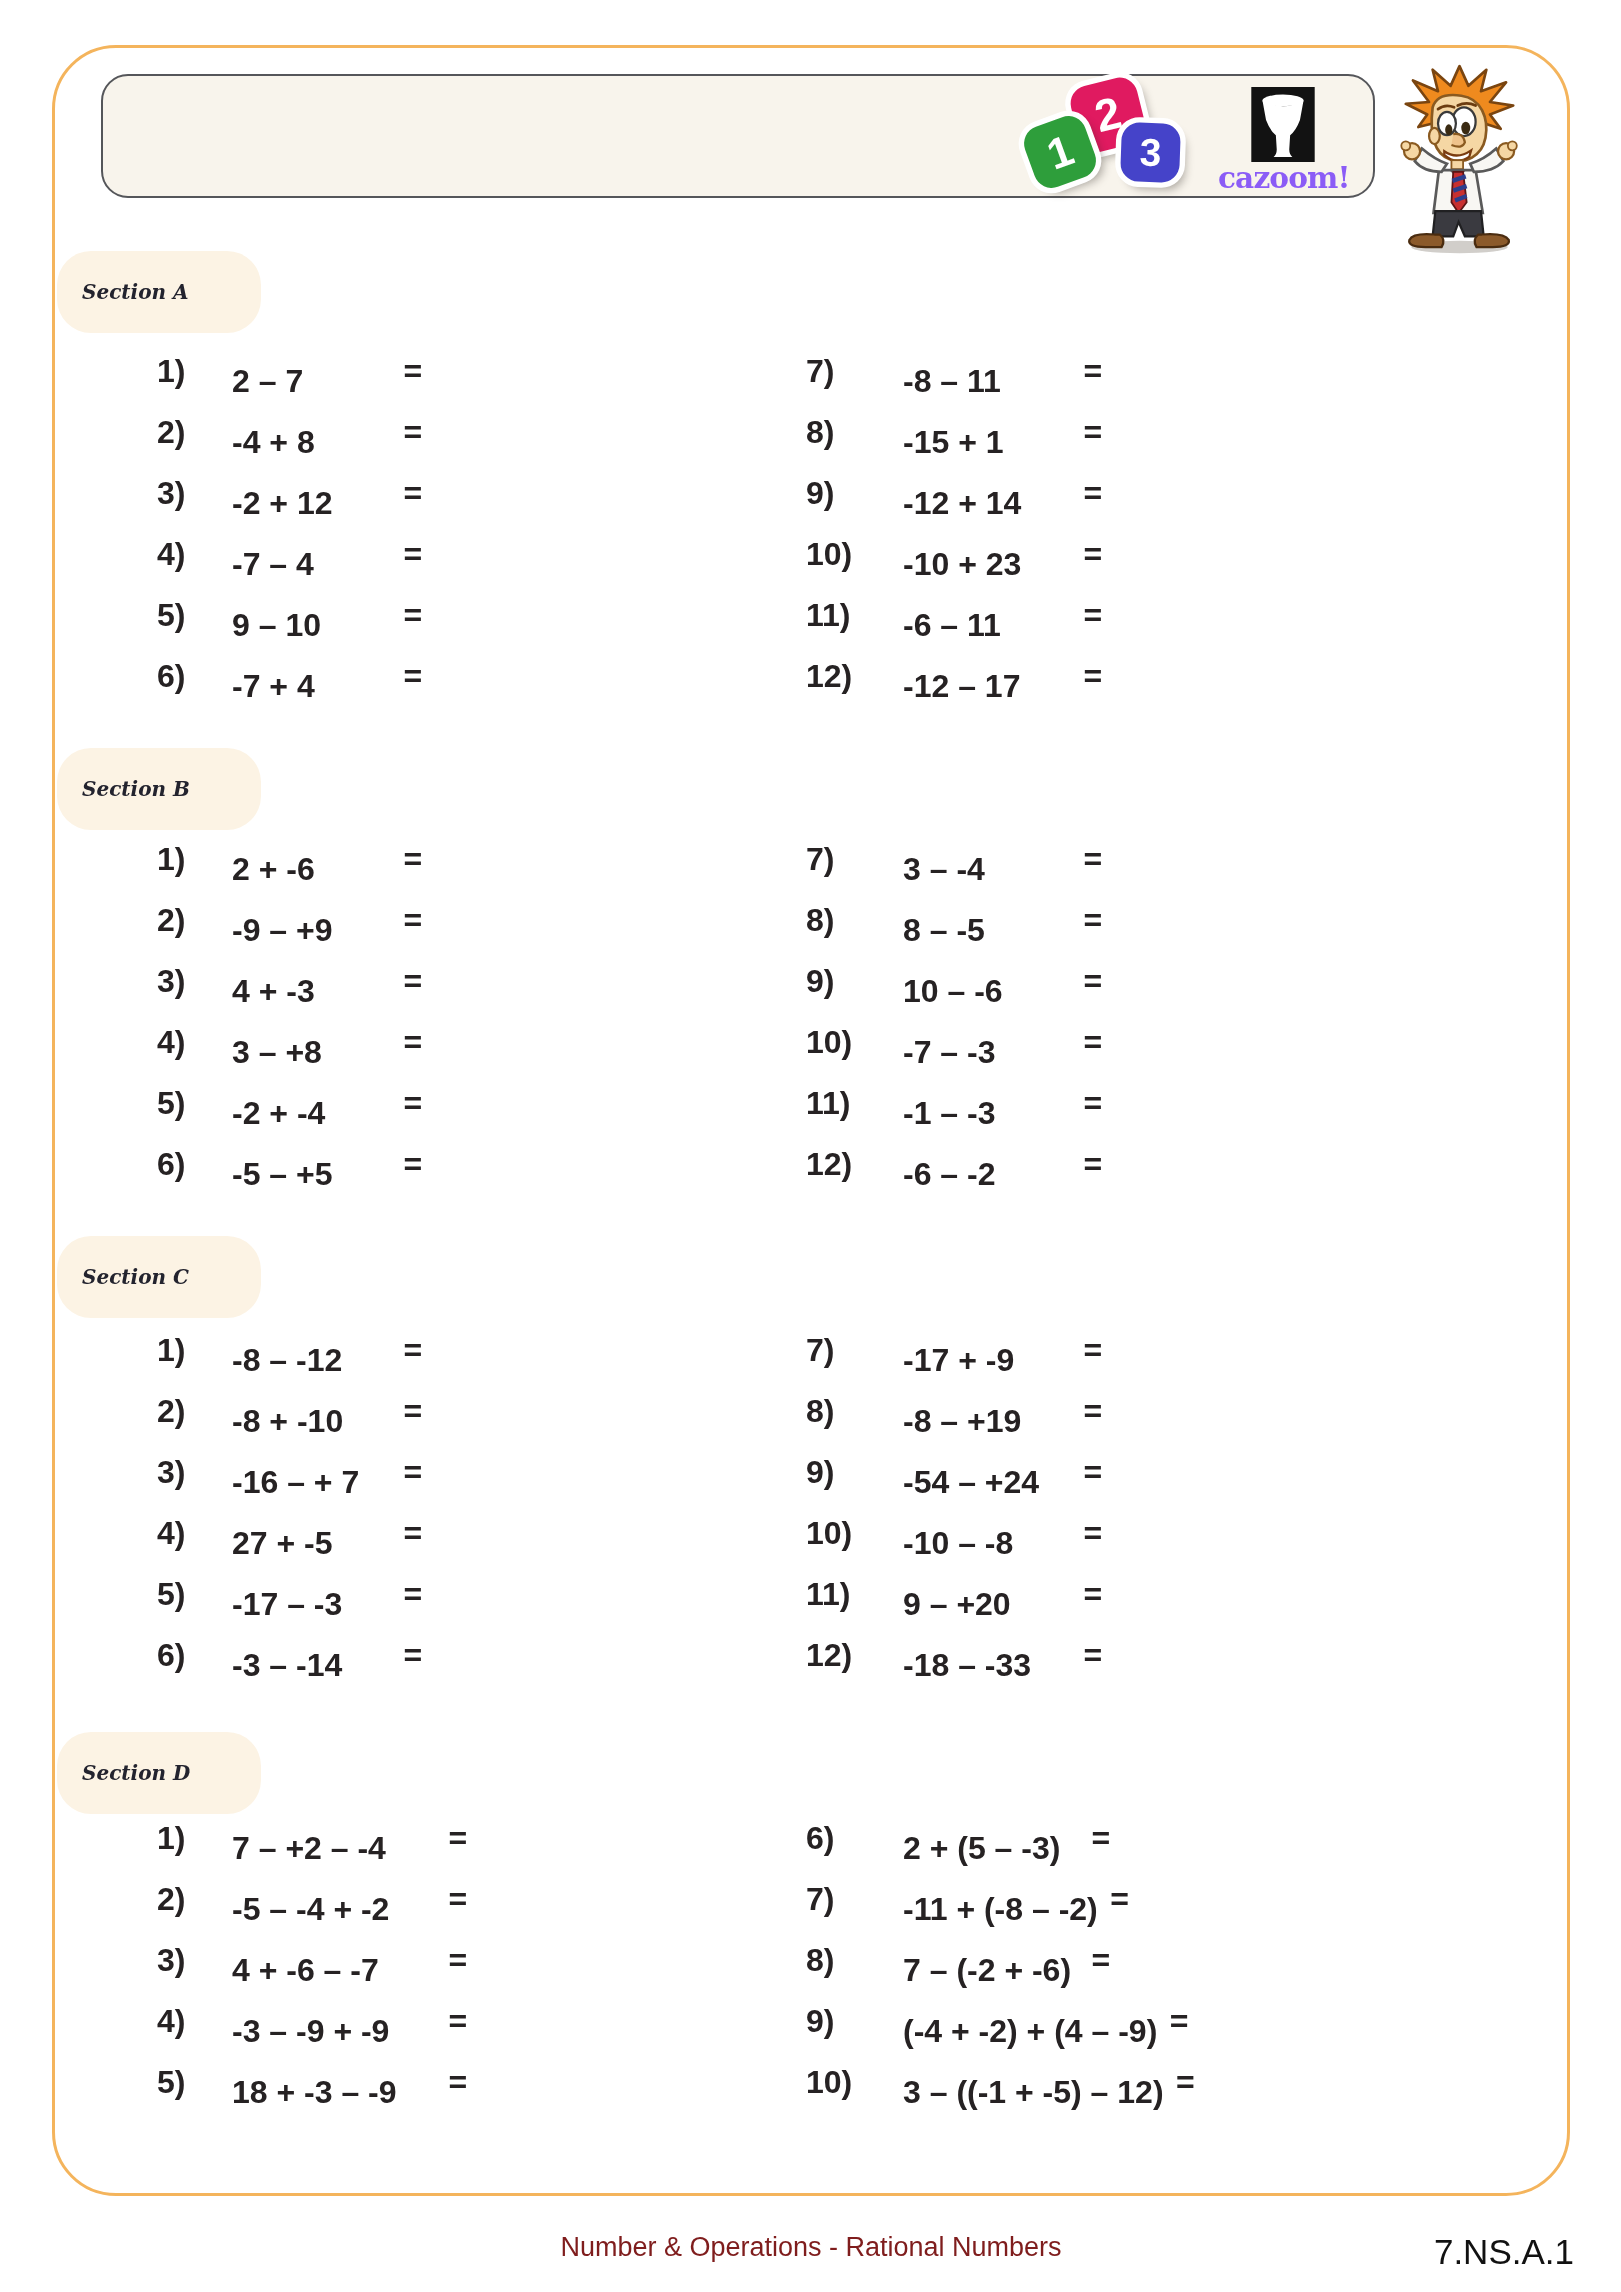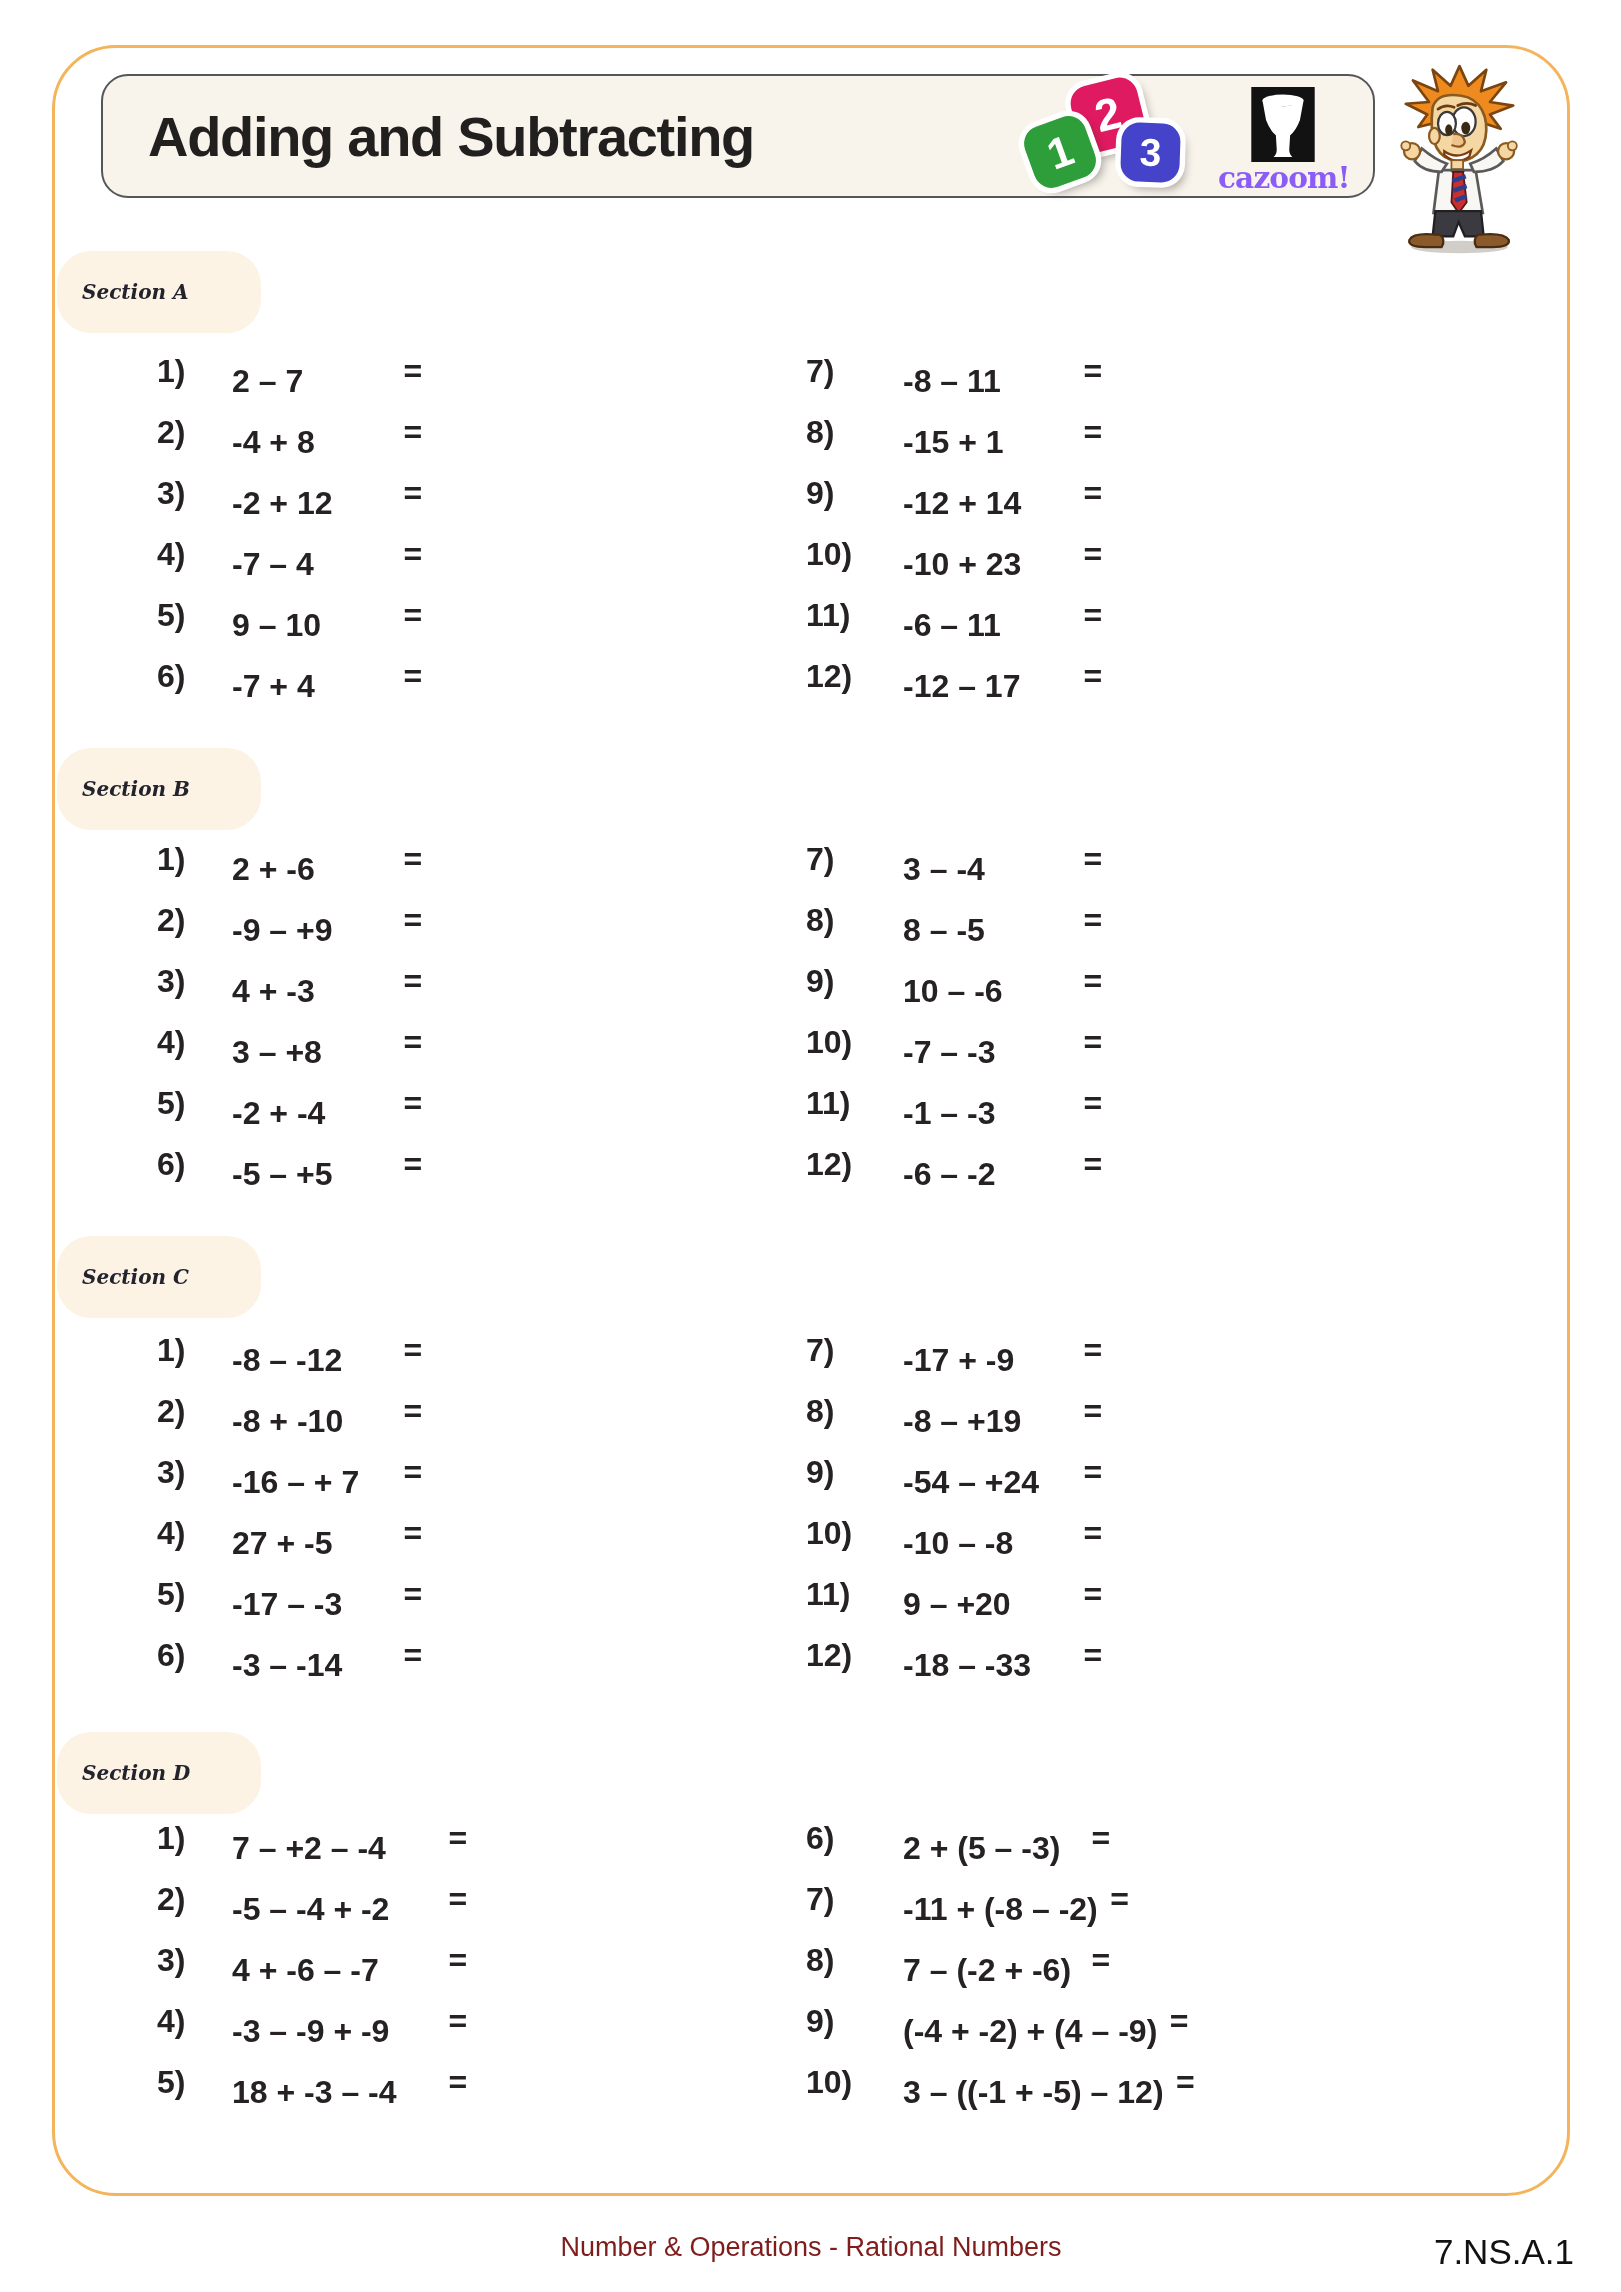--- a/index.html
+++ b/index.html
@@ -69,21 +69,20 @@
 </style>
 </head>
 <body>
 
 <div class="page">
 
   <div class="page-border"></div>
 
   <div class="header-box">
     <div class="title">
-      <span>Adding and Subtracting</span>
     </div>
     <div class="dice-group" id="dice-group">
         <div class="die die-0" style="background-color: rgb(46, 158, 59);">1</div>
         <div class="die die-1" style="background-color: rgb(224, 26, 96);">2</div>
         <div class="die die-2" style="background-color: rgb(69, 67, 201);">3</div>
       </div>
     <div class="cazoom">
       <span class="drum-box">
         <svg viewBox="0 0 71 84" width="64" height="75">
           <rect x="0" y="0" width="71" height="84" fill="#121212"></rect>
@@ -346,21 +345,21 @@
             <span class="expr">4 + -6 – -7</span>
             <span class="eq">=</span>
           </div>
           <div class="prob-row">
             <span class="num">4)</span>
             <span class="expr">-3 – -9 + -9</span>
             <span class="eq">=</span>
           </div>
           <div class="prob-row">
             <span class="num">5)</span>
-            <span class="expr">18 + -3 – -4</span>
+            <span class="expr">18 + -3 – -9</span>
             <span class="eq">=</span>
           </div>
         </div>
       <div class="col col-right rows-d">
           <div class="prob-row">
             <span class="num">6)</span>
             <span class="expr">2 + (5 – -3)</span>
             <span class="eq">=</span>
           </div>
           <div class="prob-row">

